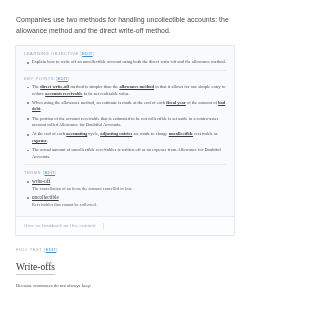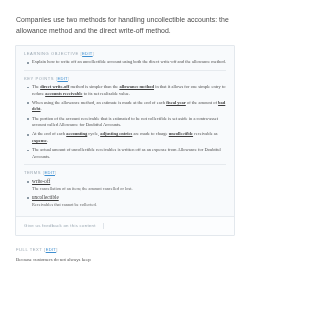--- a/index.html
+++ b/index.html
@@ -232,16 +232,17 @@
       <span class="feedback-text">Give us feedback on this content</span>
       <span class="feedback-sep"></span>
     </div>
   </div>
 
   <div class="fulltext">
     <div class="ft-head">
       <span>FULL TEXT</span>
       <span>[</span><span class="edit-link">edit</span><span>]</span>
     </div>
+    <h2 class="ft-title">Write-offs</h2>
     <p class="ft-para">Because customers do not always keep</p>
   </div>
 
 </div>
 
 </body></html>

